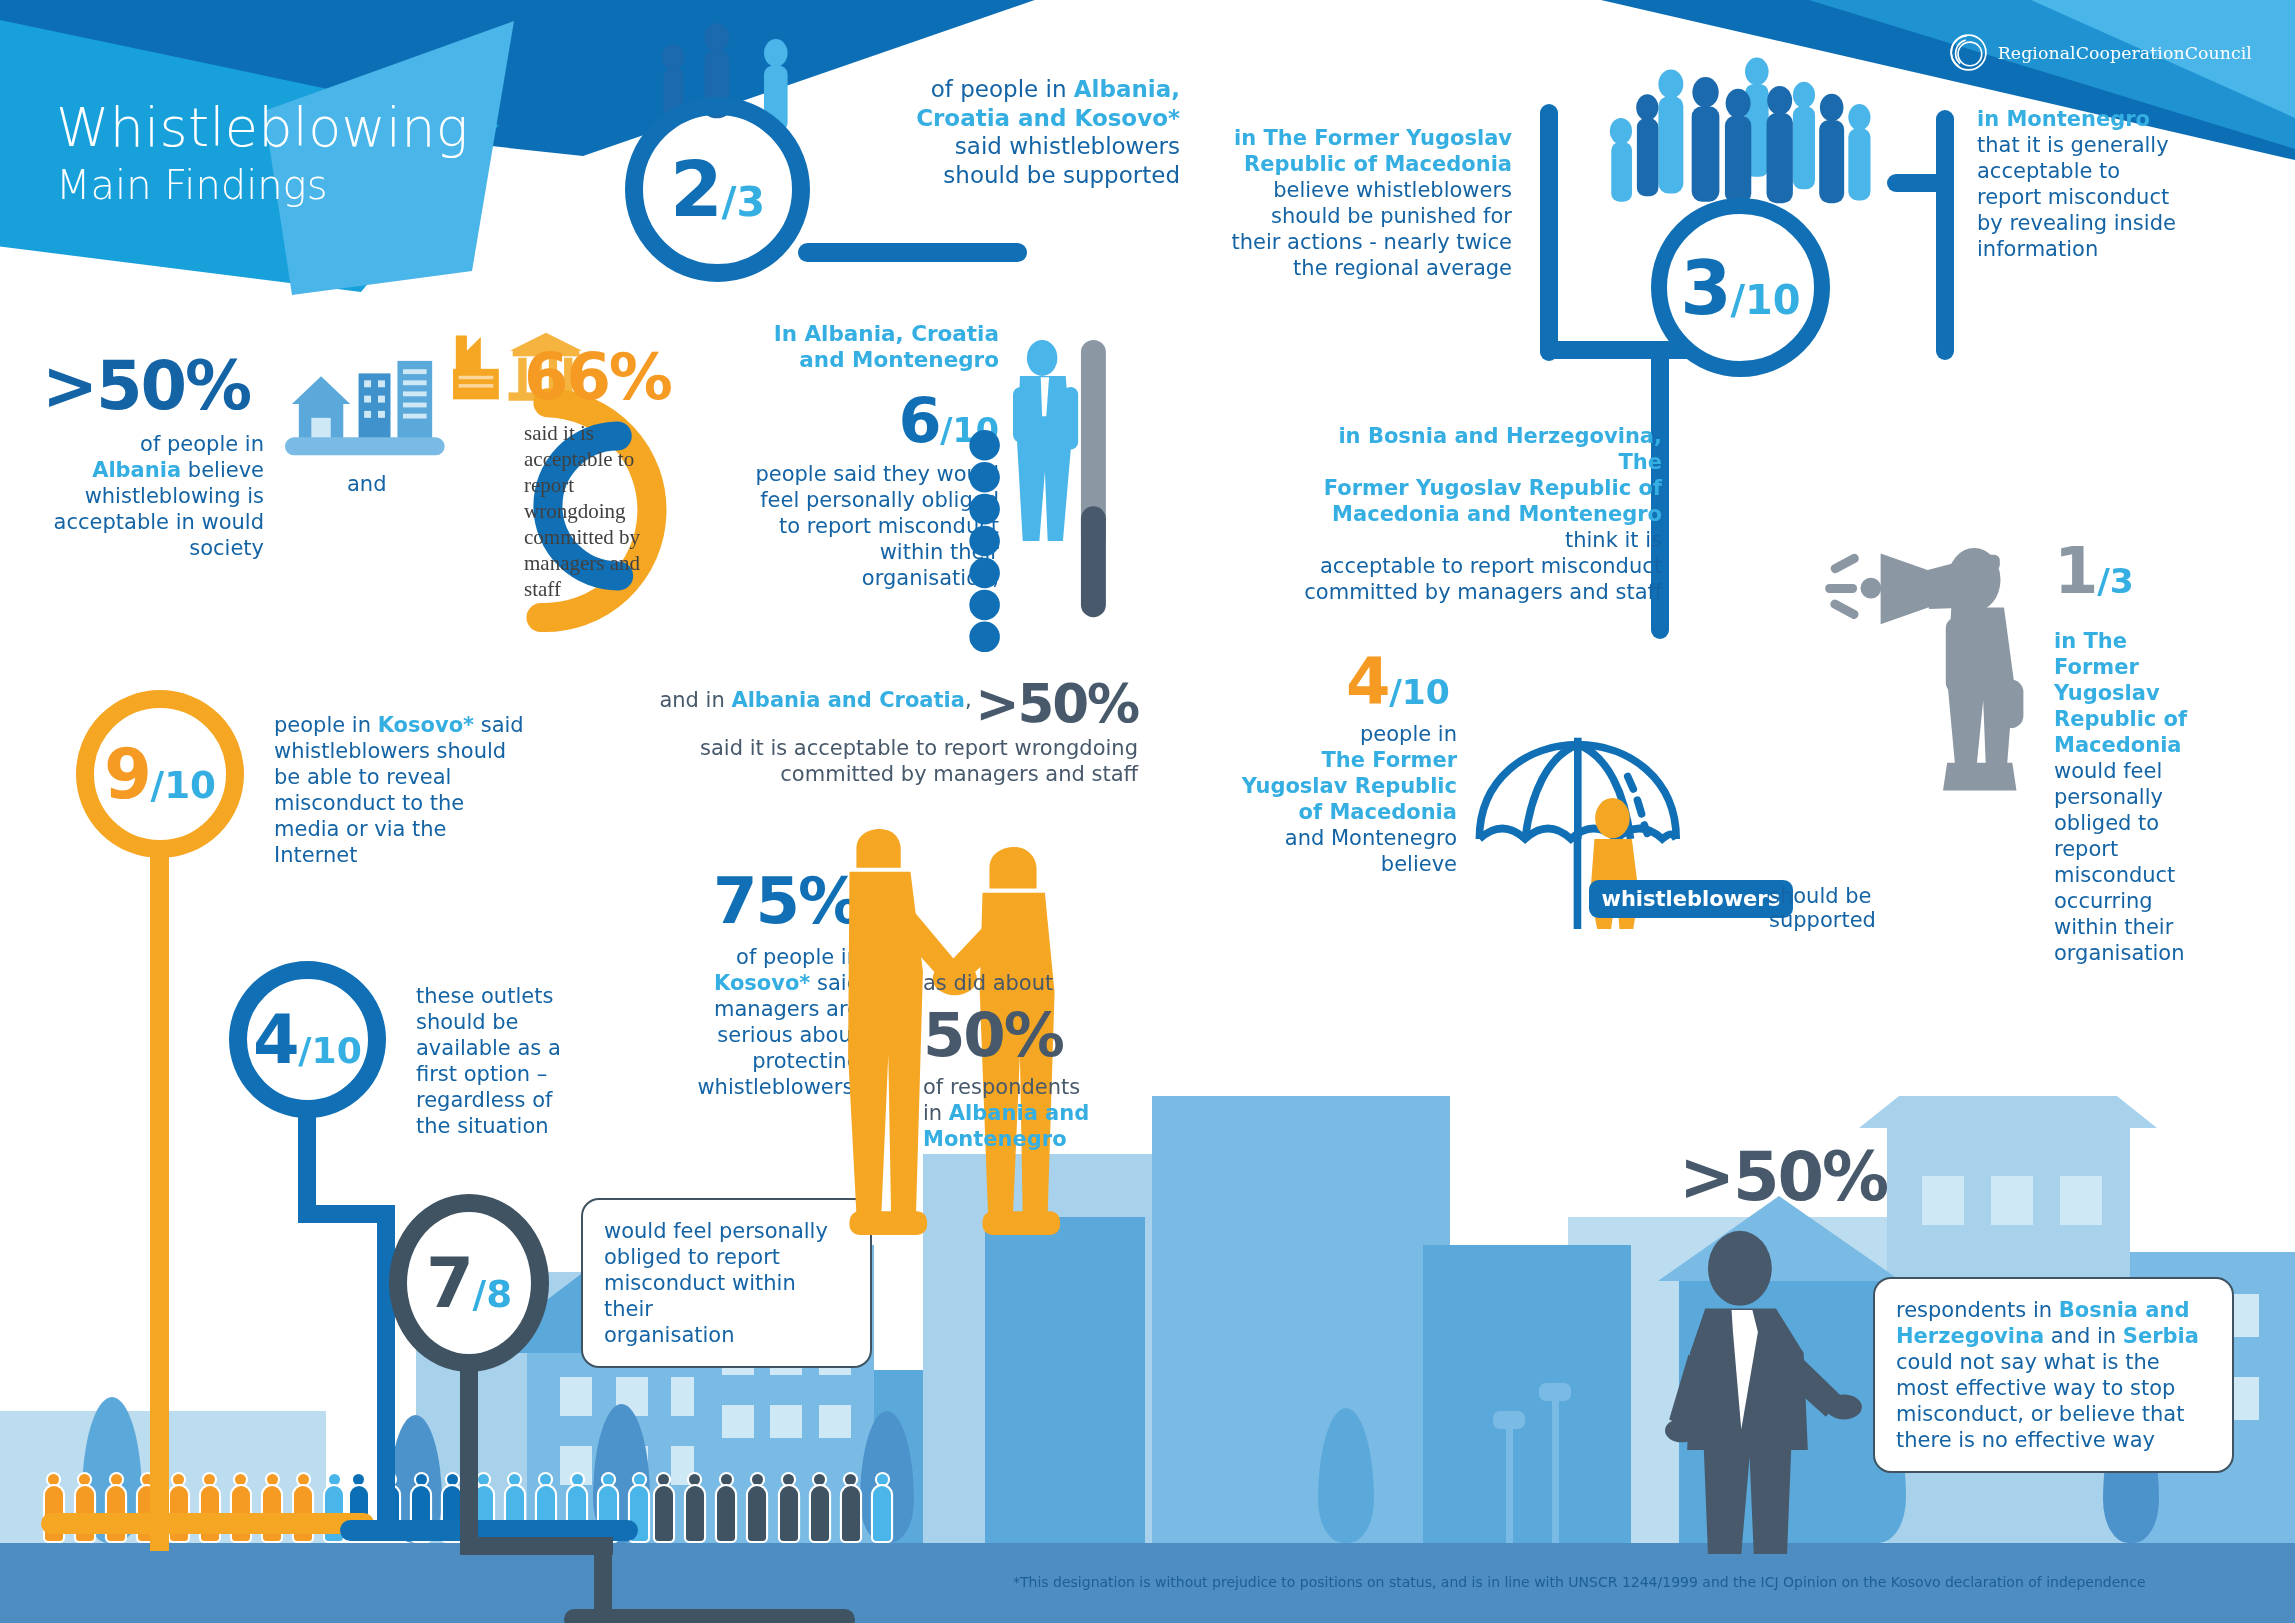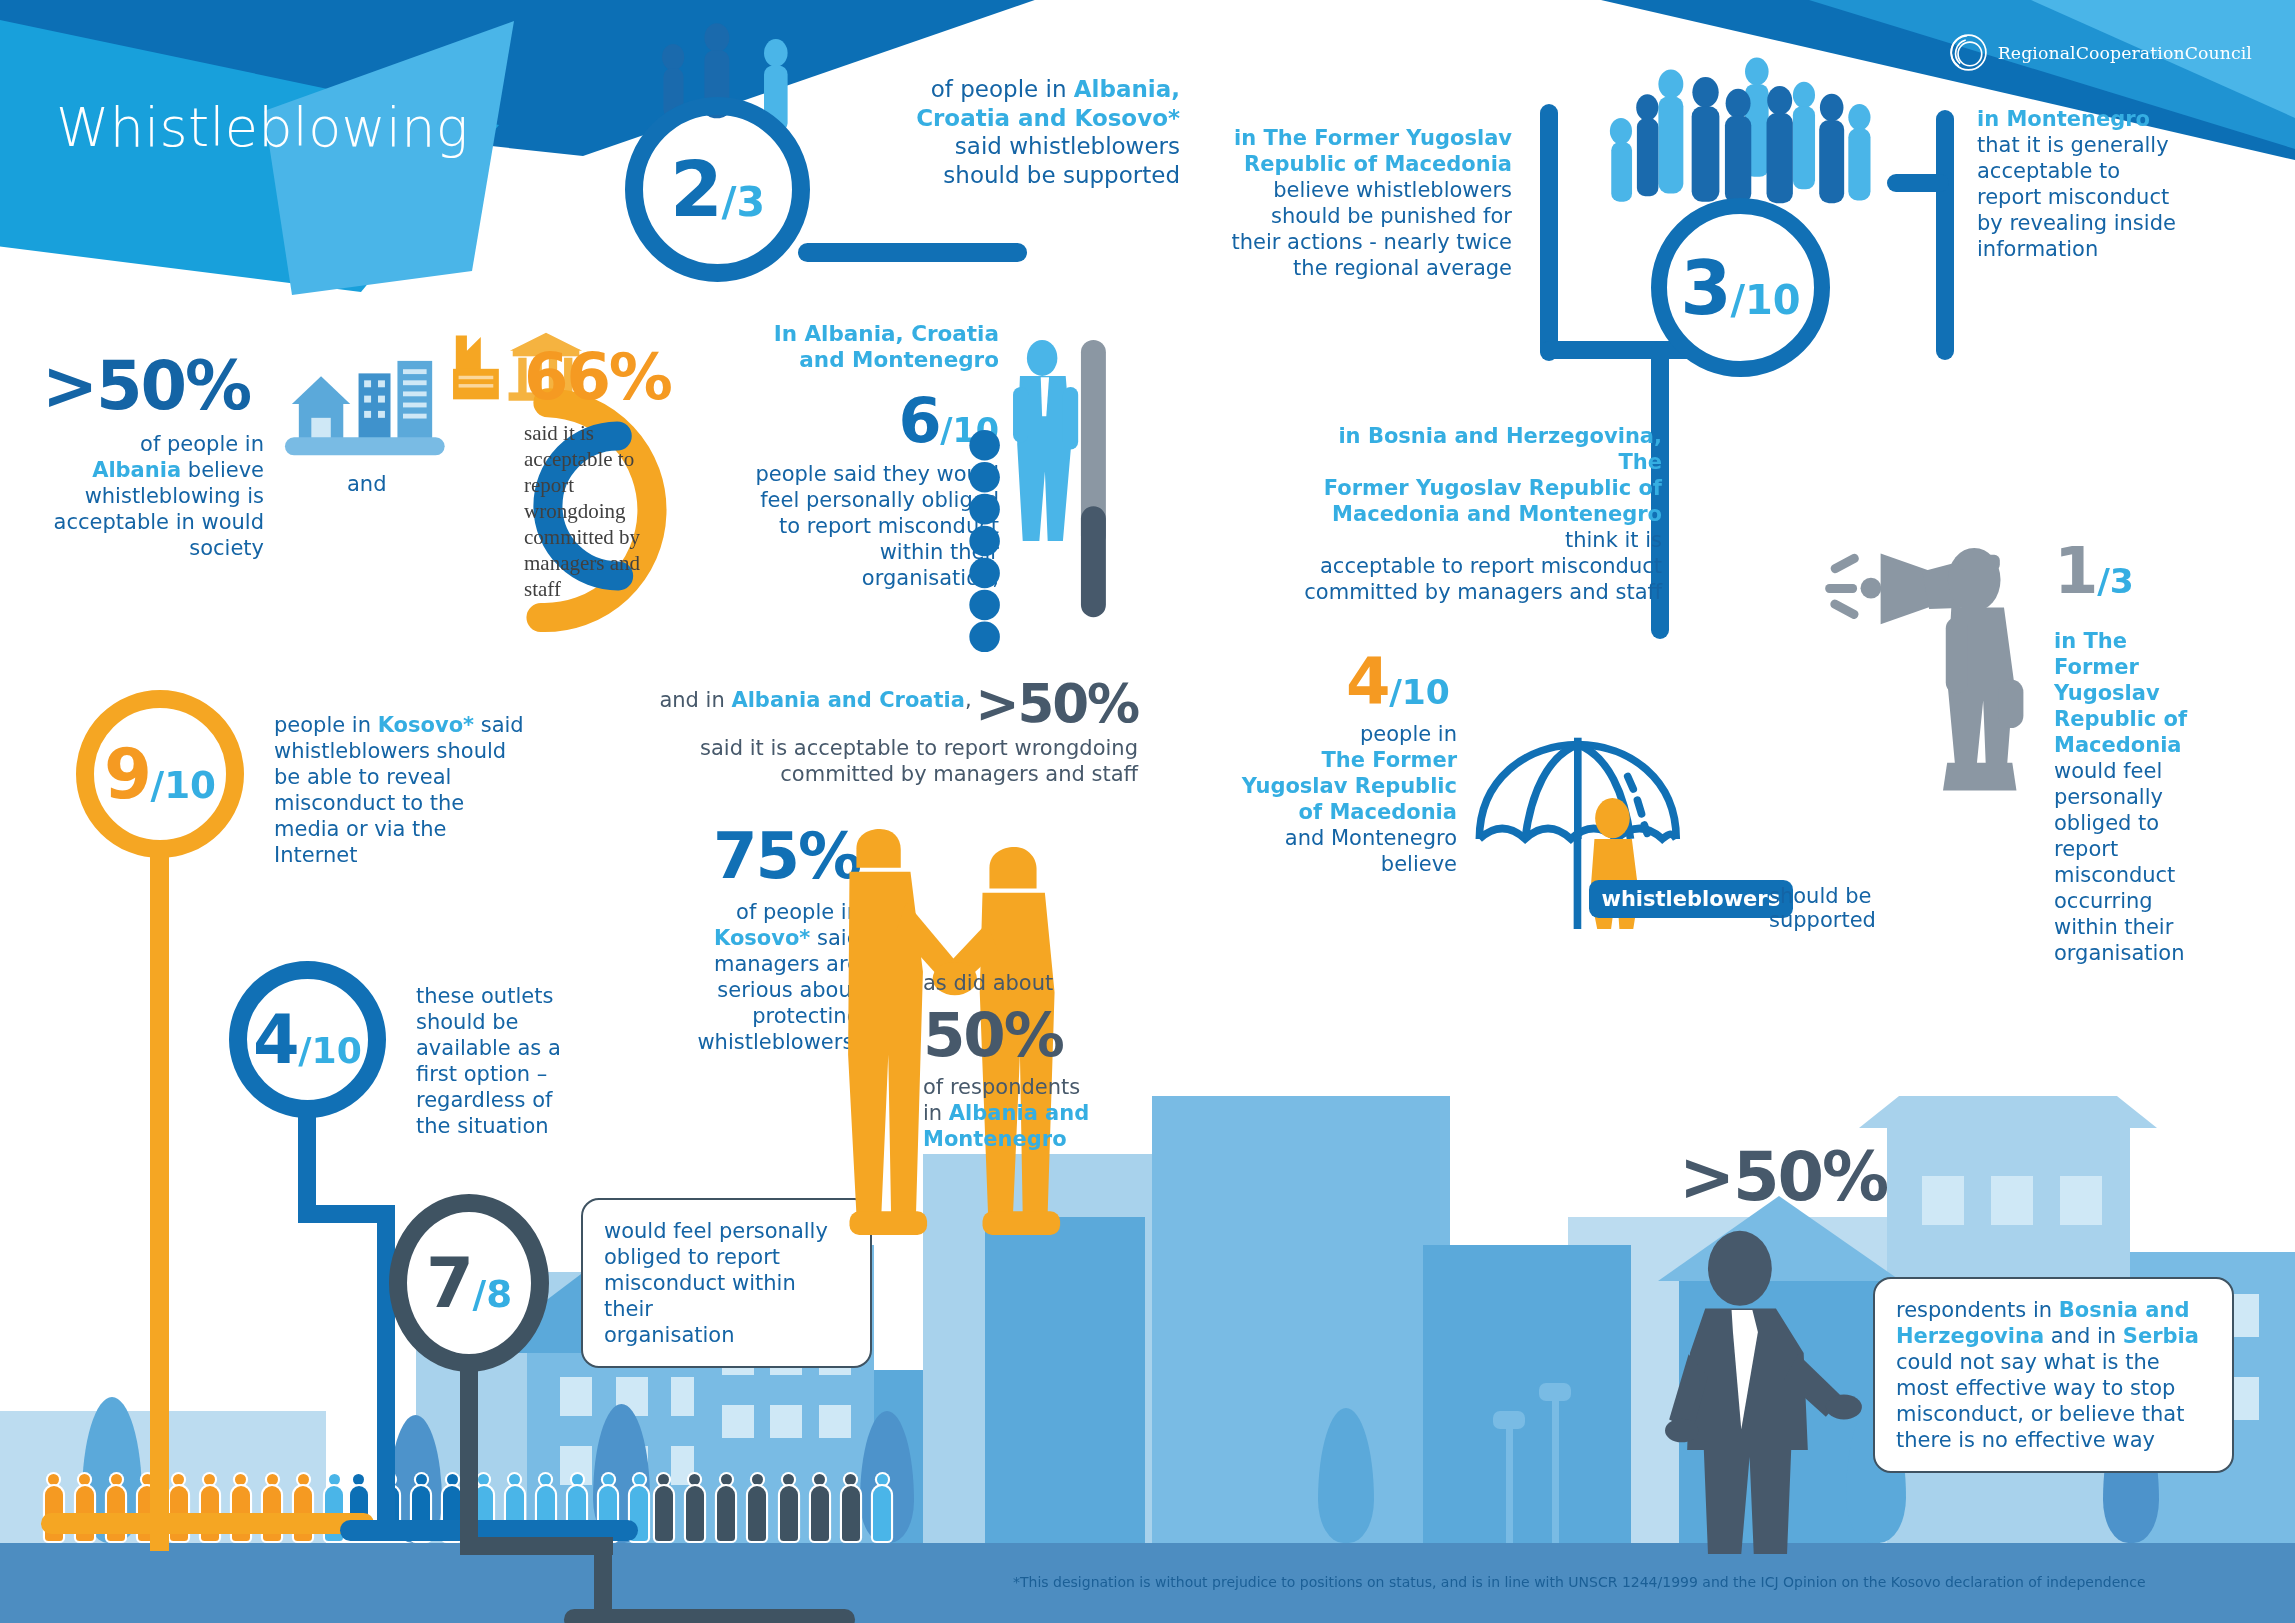--- a/index.html
+++ b/index.html
@@ -210,20 +210,21 @@
       <div class="fig" style="color: rgb(74, 181, 232);"></div>
     </div>
 
   <div class="footnote">*This designation is without prejudice to positions on status, and is in line with UNSCR 1244/1999 and the ICJ Opinion on the Kosovo declaration of independence</div>
 
   <div class="banner-dark"></div>
   <div class="banner-mid"></div>
   <div class="banner-light"></div>
   <div class="title-wrap">
     <div class="title-main">Whistleblowing</div>
+    <div class="title-sub">Main Findings</div>
   </div>
 
   <div class="tr-dark"></div>
   <div class="tr-mid"></div>
   <div class="tr-light"></div>
   <div class="logo">
     <svg width="39" height="39" viewBox="0 0 56 56">
       <circle cx="28" cy="28" r="25" fill="none" stroke="#fff" stroke-width="2.4"></circle>
       <circle cx="30" cy="30" r="17" fill="none" stroke="#fff" stroke-width="2.4"></circle>
       <path d="M26 4 A24 24 0 0 0 14 48" fill="none" stroke="#fff" stroke-width="2.4"></path>
@@ -551,21 +552,21 @@
     <div class="bubble" style="left:192px;top:4.2px;width:291px;">
       <div class="t" style="font-size:21px;">
         <span>would feel personally</span><br>
         <span>obliged to report</span><br>
         <span>misconduct within their</span><br>
         <span>organisation</span>
       </div>
     </div>
   </div>
 
-  <div class="abs" style="left:652px;top:819px;width:208px;text-align:right;">
+  <div class="abs" style="left:652px;top:864px;width:208px;text-align:right;">
     <div style="font-size:64px;font-weight:bold;color:#1170b5;letter-spacing:-2.1px;">75%</div>
     <div class="t" style="font-size:21px;margin-top:5.6px;">
       <span class="dark">of people in</span><br>
       <span class="light b">Kosovo*</span><span class="dark"> said</span><br>
       <span class="dark">managers are</span><br>
       <span class="dark">serious about</span><br>
       <span class="dark">protecting</span><br>
       <span class="dark">whistleblowers,</span>
     </div>
   </div>

